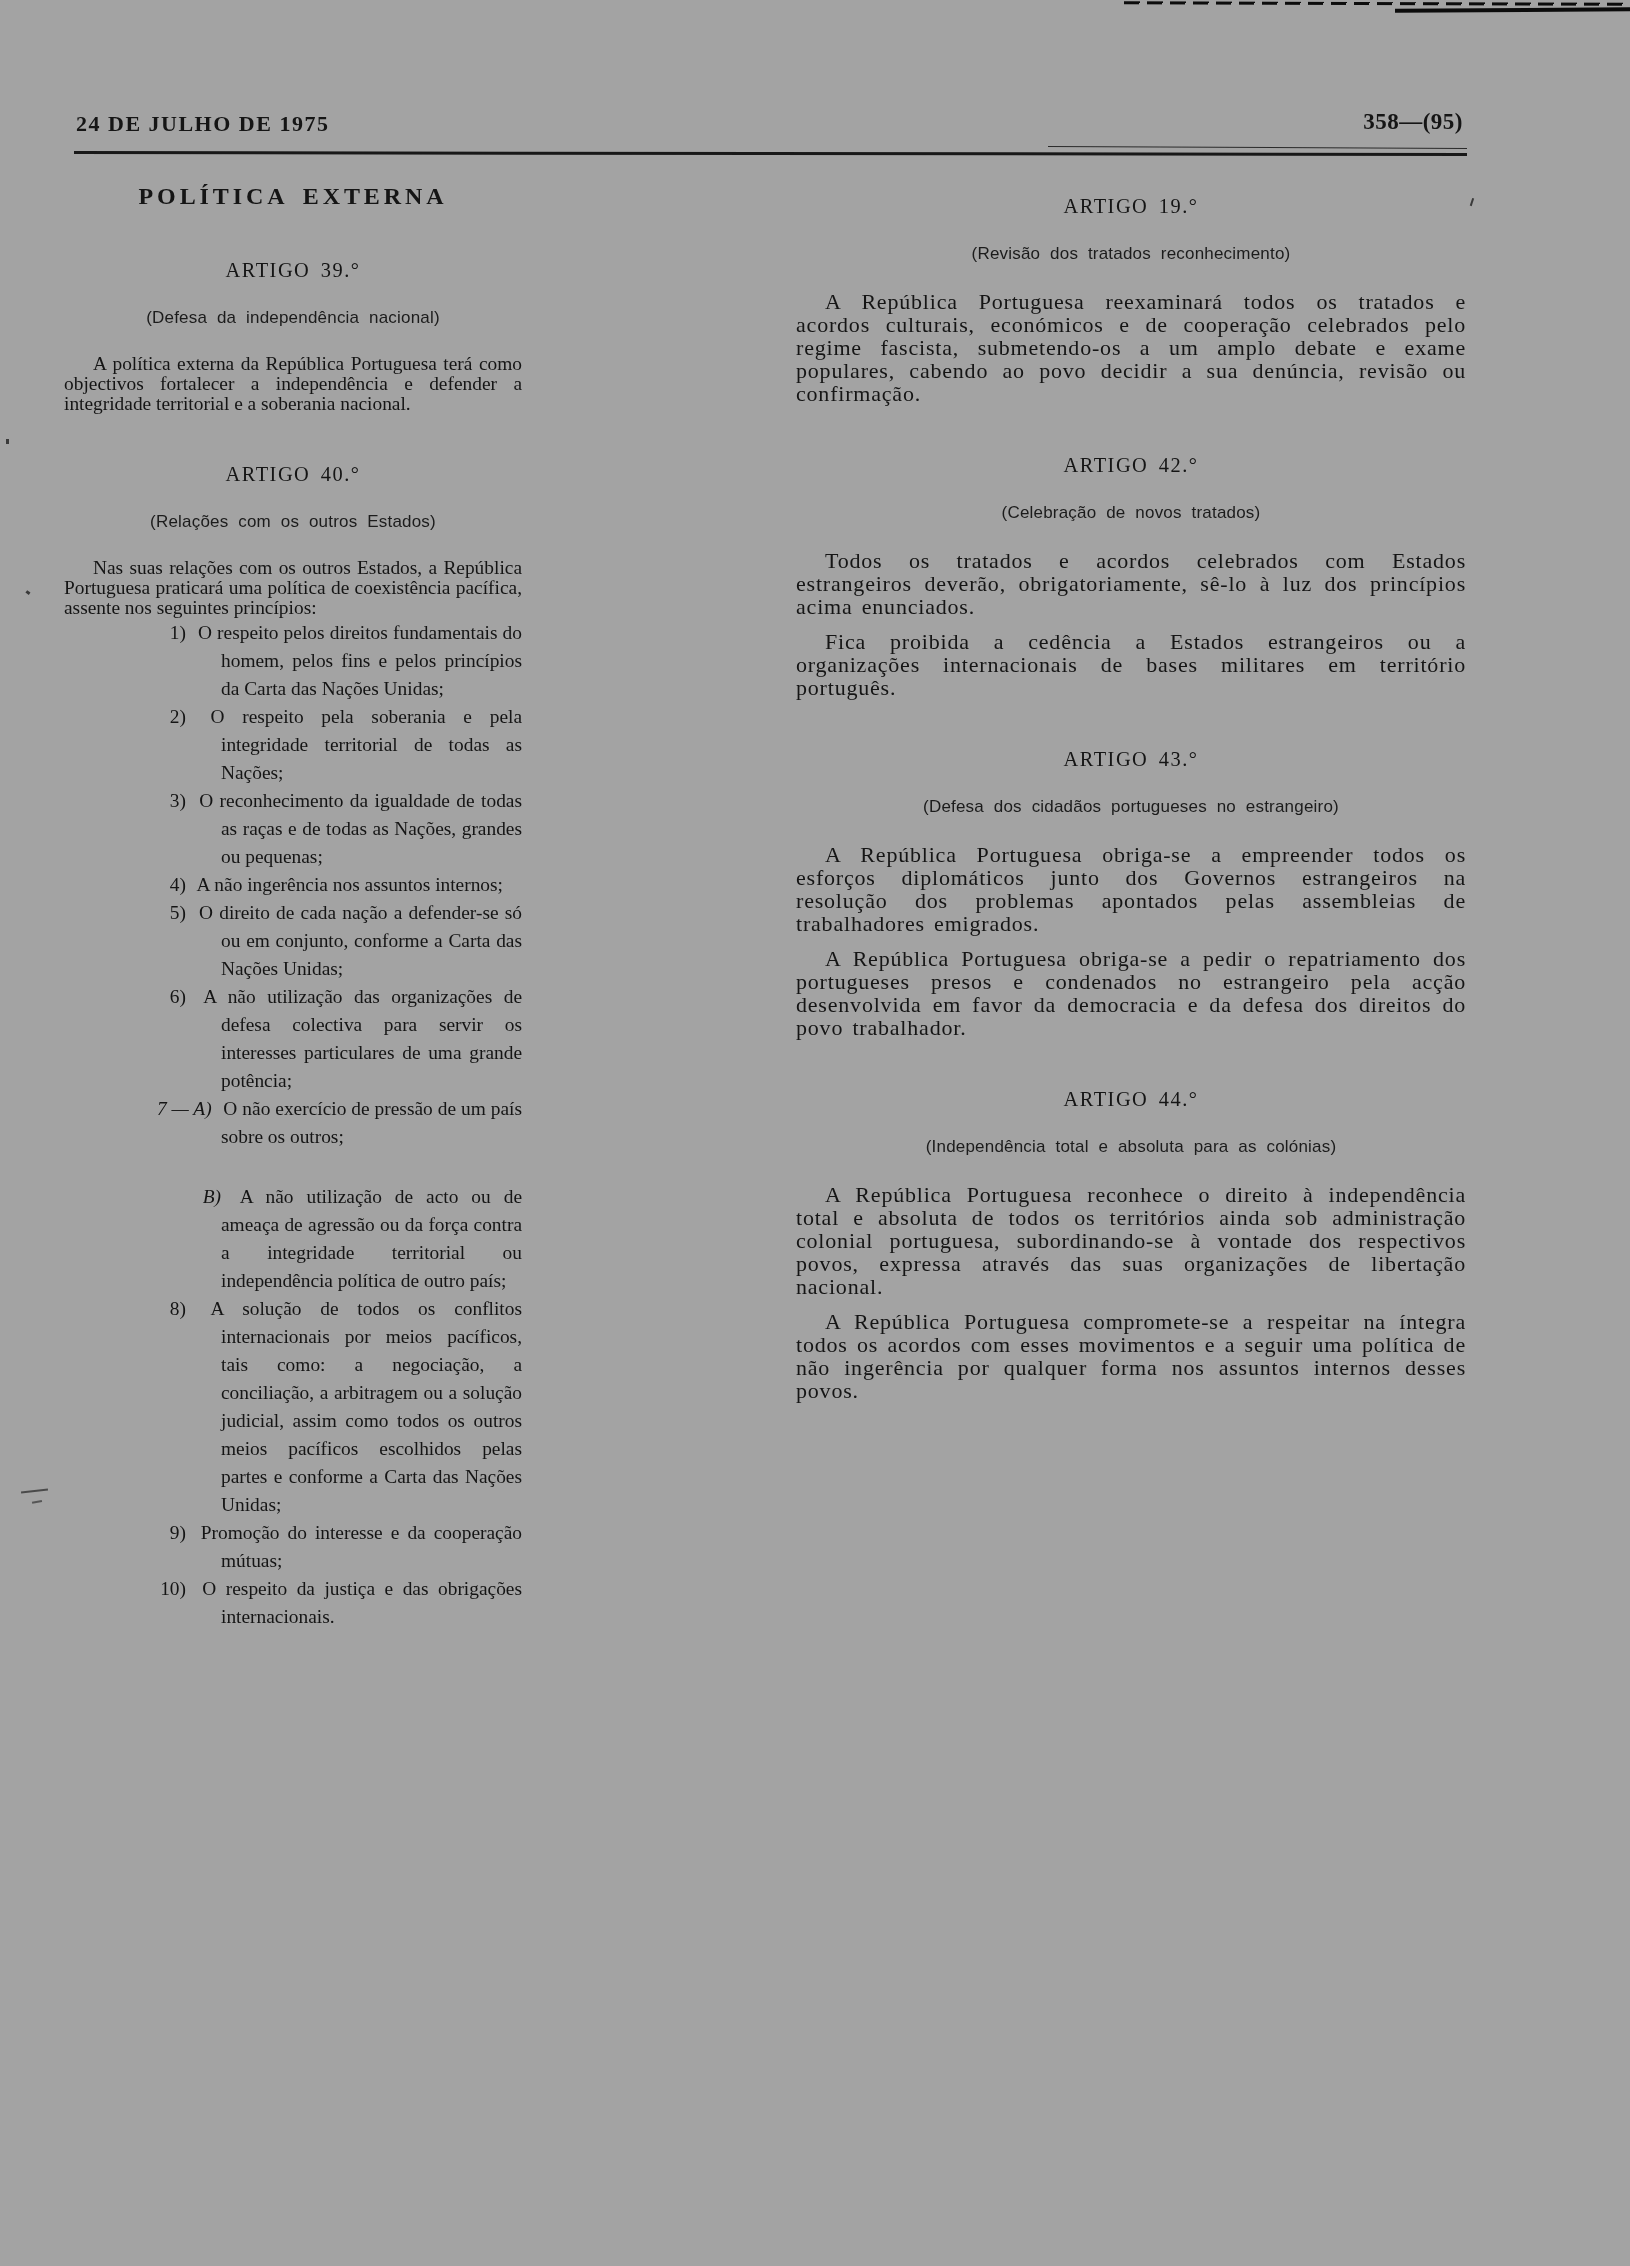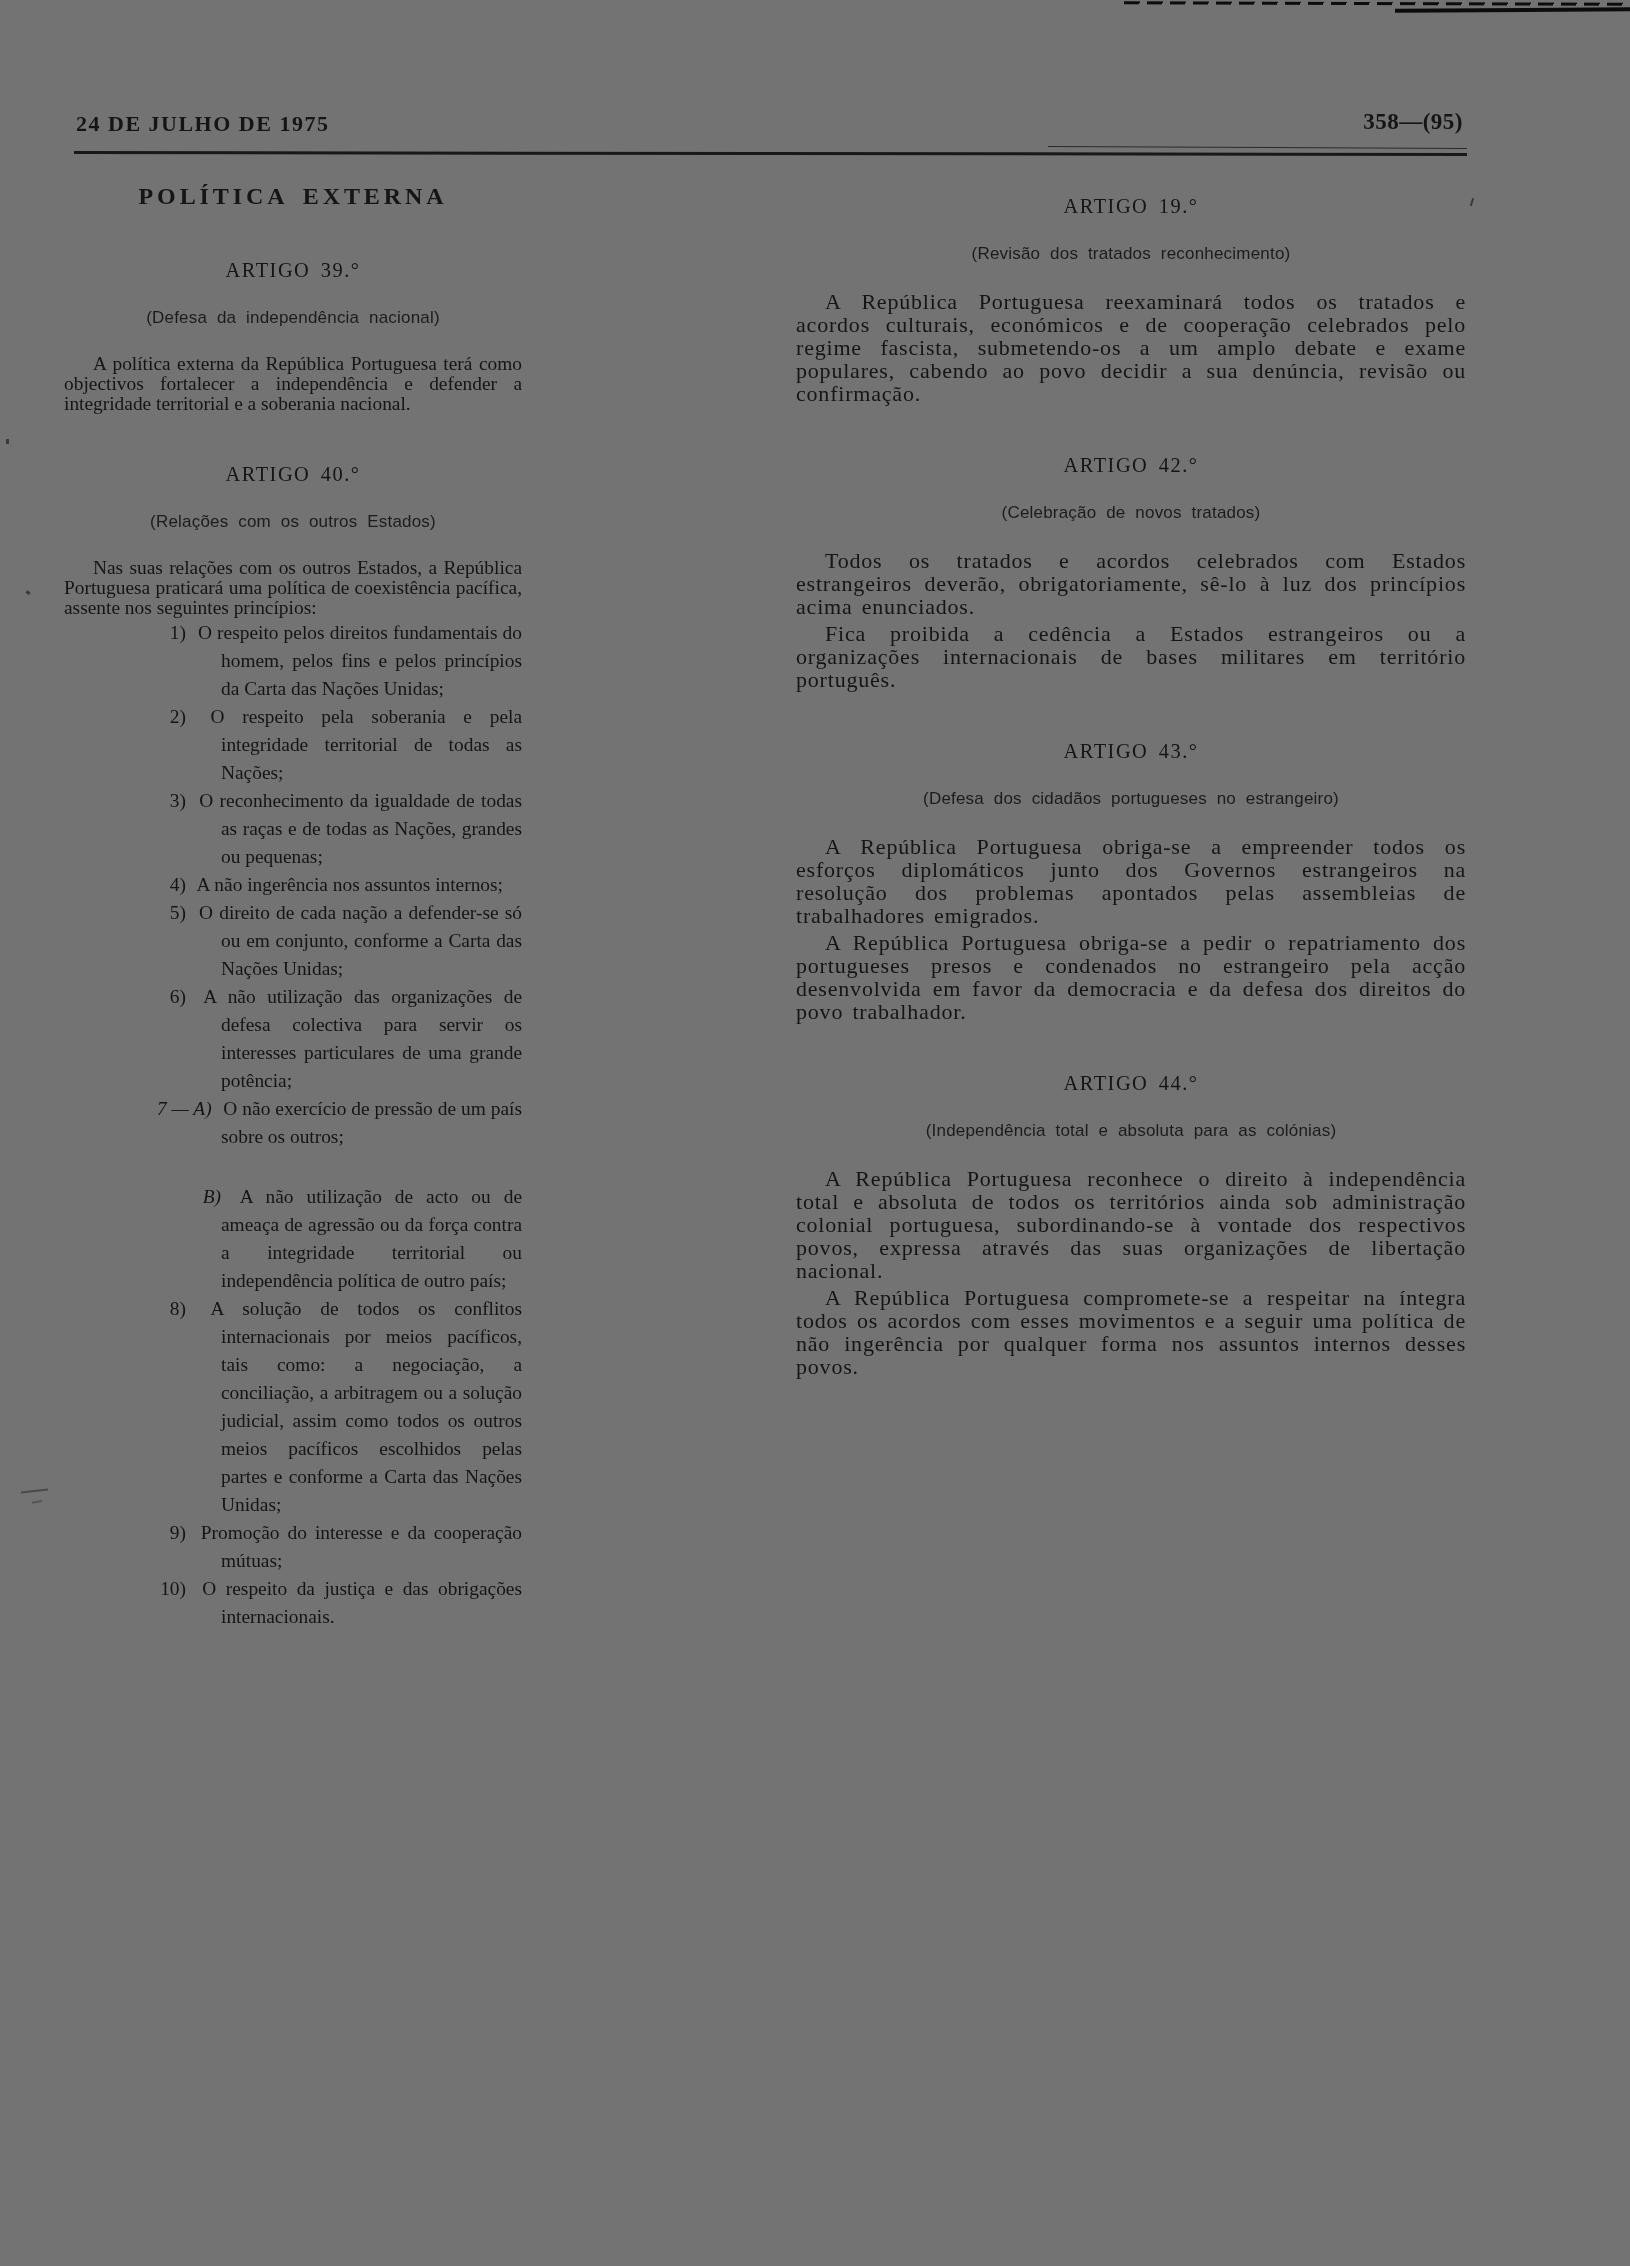--- a/index.html
+++ b/index.html
@@ -1,20 +1,20 @@
 <!DOCTYPE html>
 <html><head>
 <meta charset="utf-8">
 <style>
   * { margin:0; padding:0; box-sizing:border-box; }
   html,body { background:#ffffff; }
   .page {
     position:relative;
     width:1630px; height:2267px;
-    background:#737373;
+    background:#a3a3a3;
     font-family:"Liberation Serif", serif;
     color:#151515;
     overflow:hidden;
   }
 
   
   .header-date {
     position:absolute; left:76px; top:111px;
     font-size:22px; font-weight:bold; letter-spacing:1.5px;
     white-space:nowrap;
@@ -49,21 +49,21 @@
     margin-top:49px; word-spacing:3.9px;
   }
   .art-subtitle {
     text-align:center;
     font-family:"Liberation Sans", sans-serif;
     font-size:17px; word-spacing:4.9px; letter-spacing:0.2px;
     margin-top:26px; color:#1c1c1c;
   }
 
   .para { text-align:justify; text-indent:29px; margin-top:26px; }
-  .para + .para { margin-top:4px; }
+  .para + .para { margin-top:12px; }
 
   .col-left  .para { font-size:19.4px;  line-height:20px; }
   .col-right .para { font-size:22px;  line-height:23px; letter-spacing:0.8px; word-spacing:2.9px; }
 
   .art-list { margin-top:1px; }
   .art-item {
     font-size:19.4px; line-height:28px; text-align:justify;
     margin-left:93px; padding-left:64px; text-indent:-64px;
   }
   .art-item.sub {

